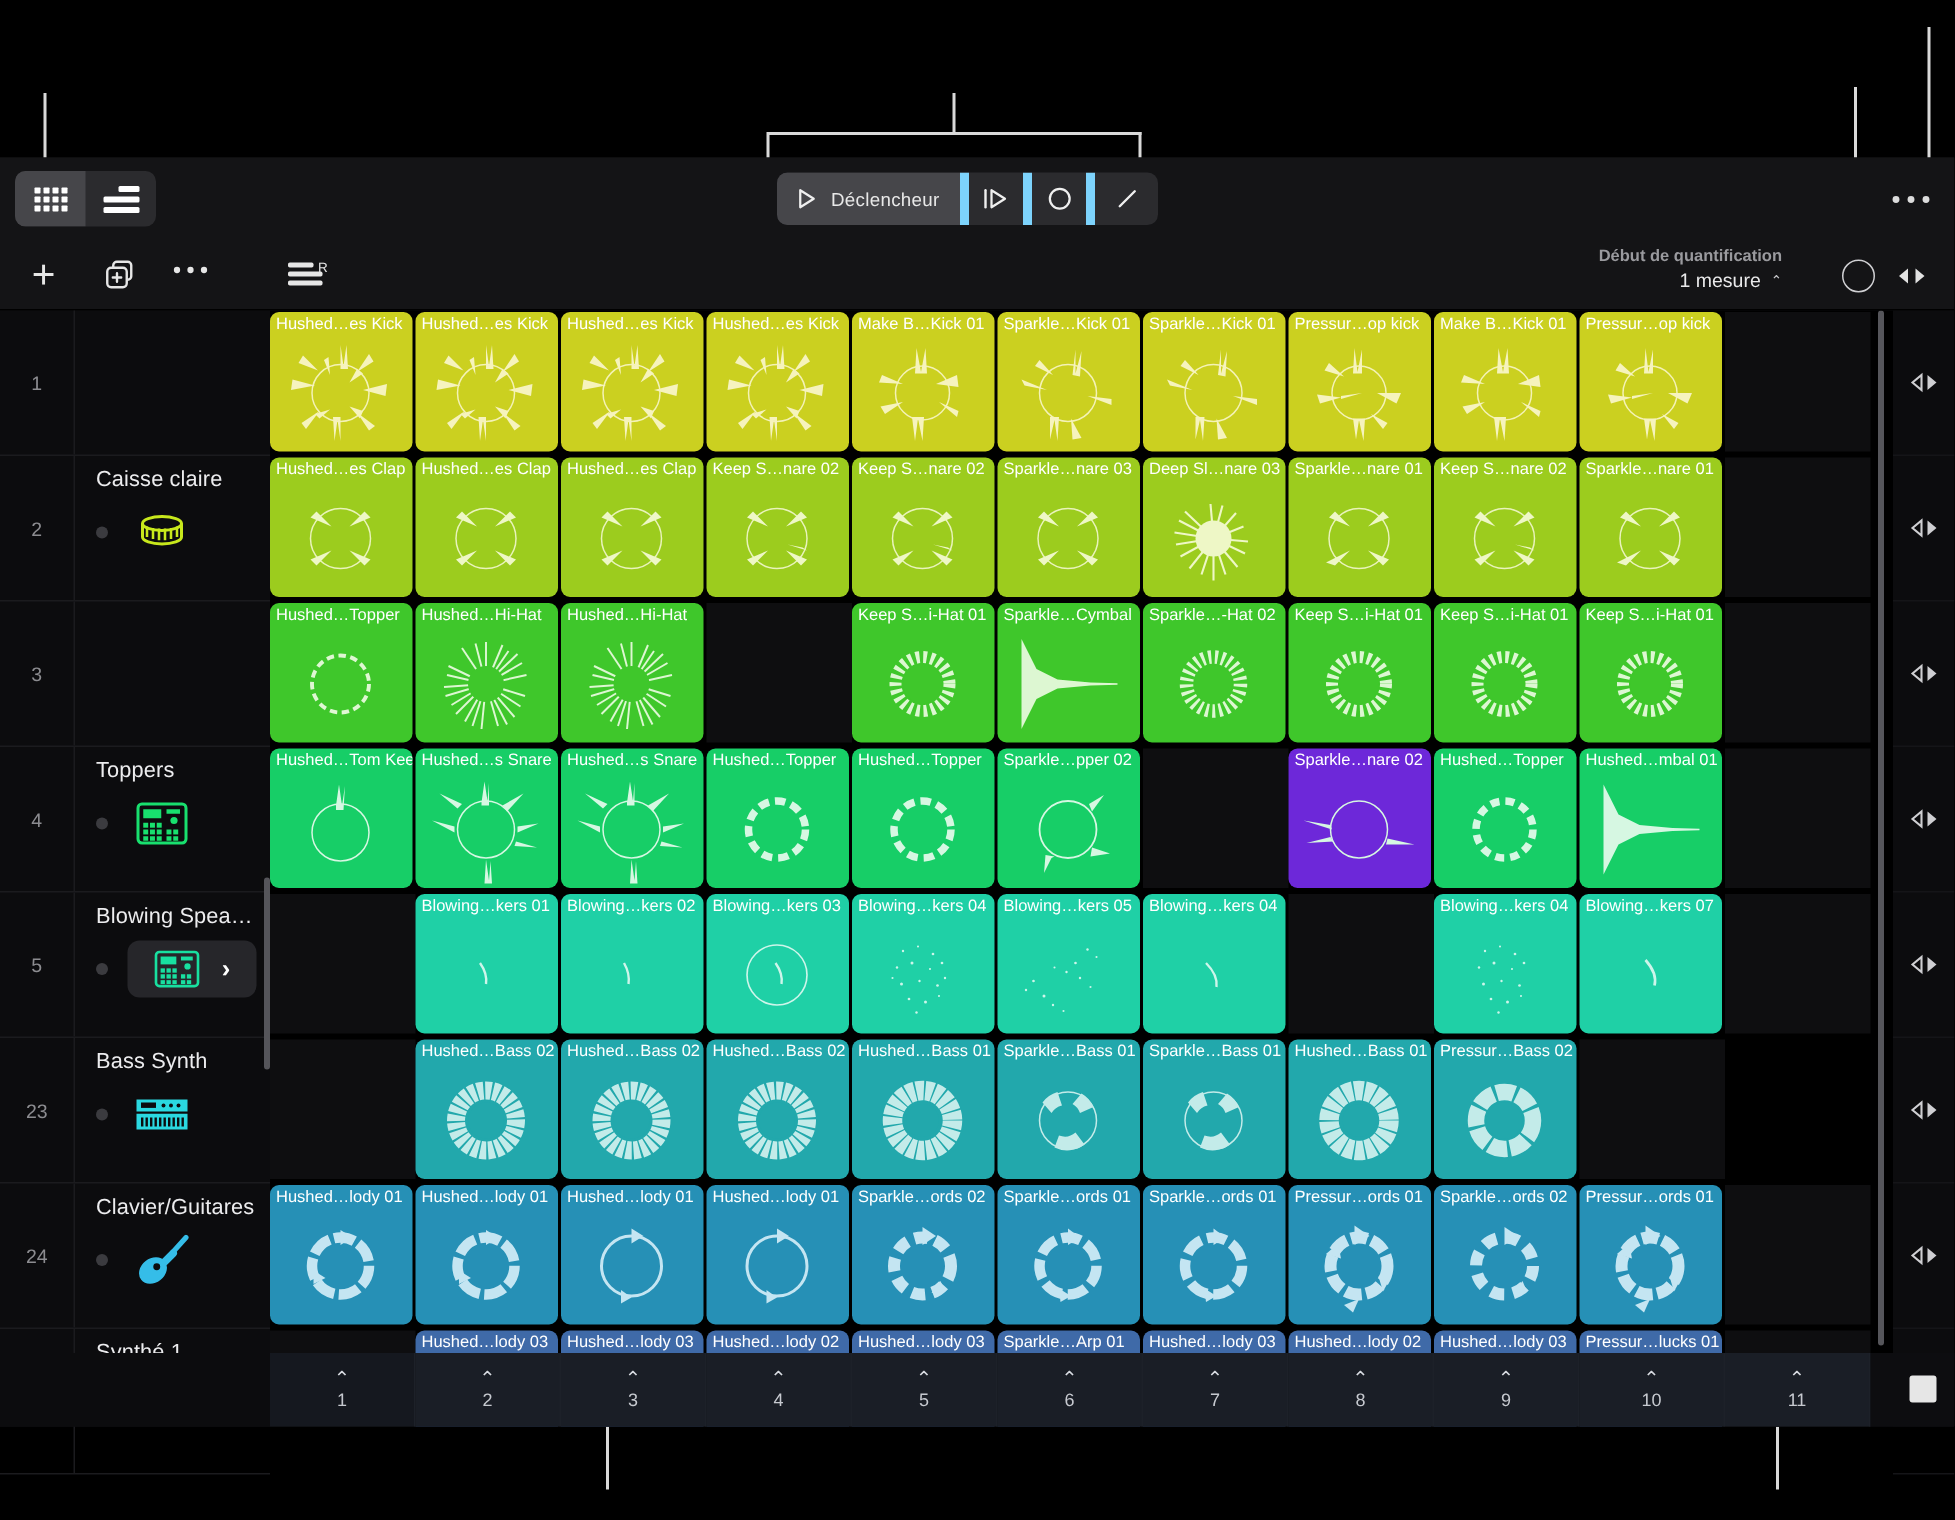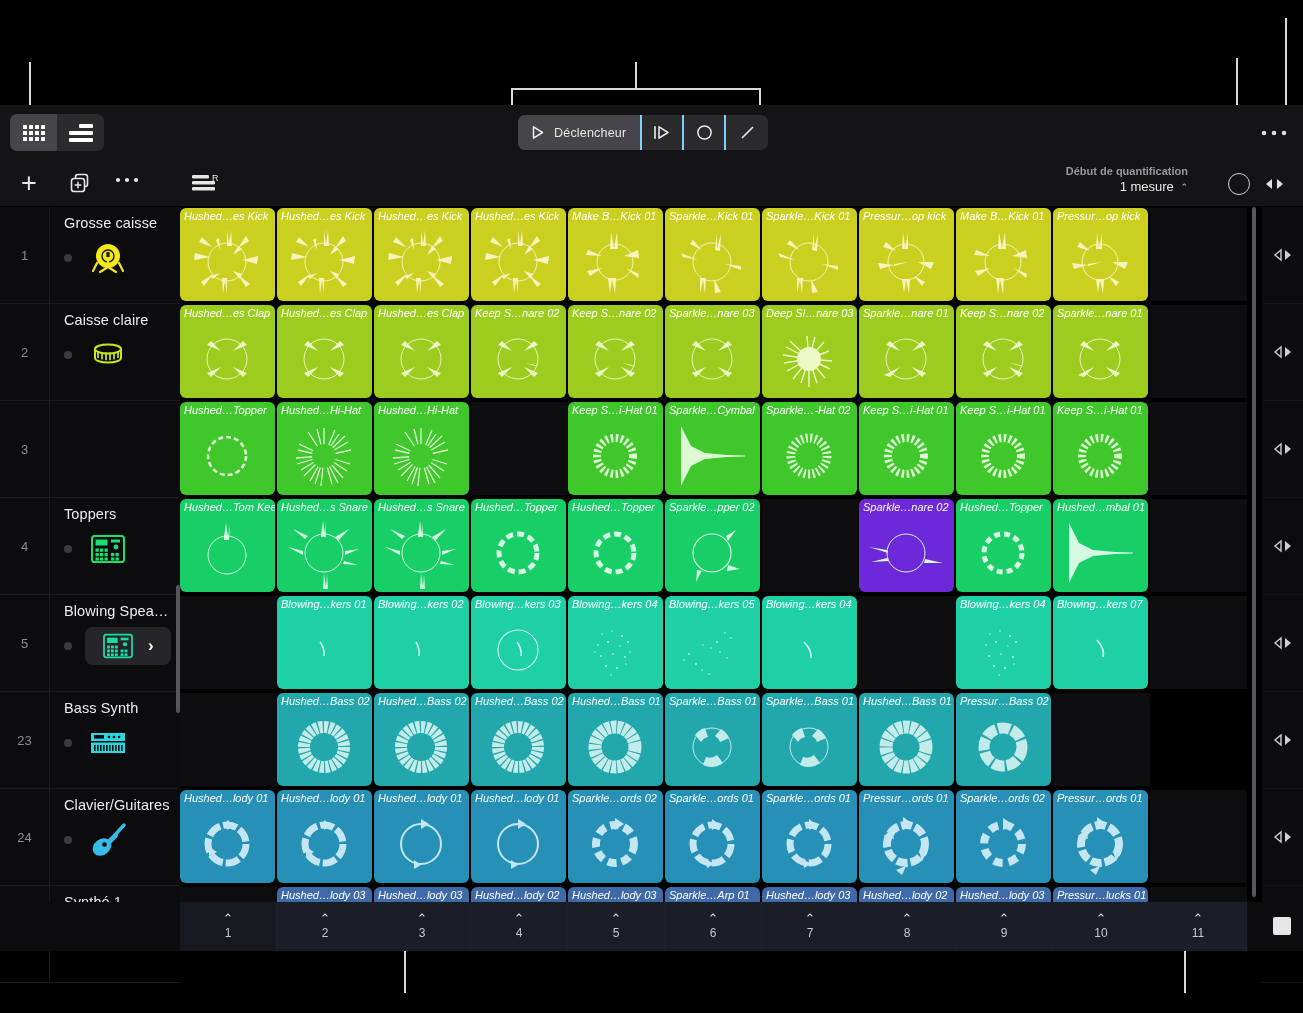--- a/index.html
+++ b/index.html
@@ -33,21 +33,21 @@
   .rows-glyph { width:24px; display:flex; flex-direction:column; gap:3px; align-items:flex-end;}
   .rows-glyph i { display:block; height:4px; background:#fff; border-radius:1px;}
   .rows-glyph i:nth-child(1){ width:14px; }
   .rows-glyph i:nth-child(2){ width:24px; }
   .rows-glyph i:nth-child(3){ width:24px; }
 
   .transport {
     position:absolute; left:518px; top:115px;
     display:flex; background:#2b2b2e; border-radius:7px; height:35px; overflow:hidden;
   }
-  .tp-item { display:flex; align-items:center; justify-content:center; height:35px; border-right:2px solid #7dd3fc; }
+  .tp-item { display:flex; align-items:center; justify-content:center; height:35px; border-right:6px solid #7dd3fc; }
   .tp-item:last-child { border-right:none; }
   .tp-trigger { background:#46464a; padding:0 14px 0 12px; gap:9px; }
   .tp-label { color:#e8e8e8; font-size:12.5px; letter-spacing:.2px; }
   .tp-sq { width:42px; }
   .dots-right {
     position:absolute; right:16px; top:18px; color:#ddd; font-size:22px; letter-spacing:2px; line-height:14px;
   }
 
   
   .toolbar2 { position:relative; height:47px; background:#141416; border-bottom:1px solid #000; }
@@ -90,21 +90,21 @@
   .trow2 { display:flex; align-items:center; margin-top:8px; gap:13px; }
   .tdot { width:8px; height:8px; border-radius:50%; background:#3b3b3f; flex:0 0 8px; }
   .ticon { width:46px; height:38px; display:flex; align-items:center; justify-content:center; }
   .ticon.boxed { background:#26262a; border-radius:8px; width:86px; justify-content:space-evenly; padding:0 4px;}
   .chevr { color:#fff; font-size:17px; font-weight:600; }
 
   
   .rplay { height:97px; display:flex; align-items:center; justify-content:center; gap:2px; border-bottom:1px solid #151518;}
 
   
-  .gridrow { position:relative; height:97px; border-bottom:1px solid #000; display:flex;font-style:italic; }
+  .gridrow { position:relative; height:97px; border-bottom:1px solid #000; display:flex; }
   .cell { width:97px; flex:0 0 97px; position:relative; padding:1px 2px 2px 0; }
   .cell-in { width:95px; height:93px; border-radius:6px; position:relative; overflow:hidden; }
   .cell.empty .cell-in { background:#0e0e10; border-radius:0; width:97px;}
   .cell-lbl {
     position:absolute; left:0; top:0; right:0; height:16px;
     color:#fff; font-size:11px; line-height:16px; padding-left:4px;
     white-space:nowrap; overflow:hidden;
     font-family:"Liberation Sans", sans-serif;
   }
   .wave { position:absolute; left:0; right:0; top:16px; bottom:0; }
@@ -232,34 +232,20 @@
         </svg>
       </div>
     </div>
 
     <div class="main">
 
       <div class="trackcol">
 
         <div class="track">
           <div class="tnum">1</div>
-          <div class="tbody">
-            <div class="tname">Grosse caisse</div>
-            <div class="trow2">
-              <span class="tdot"></span>
-              <span class="ticon">
-                <svg width="38" height="34" viewBox="0 0 38 34">
-                  <circle cx="19" cy="15" r="12" fill="#f2e81c"></circle>
-                  <circle cx="19" cy="15" r="6" fill="none" stroke="#1a1a00" stroke-width="1.4"></circle>
-                  <path d="M19 15 L19 26 M19 26 L11 31 M19 26 L27 31 M8 22 L4 30 M30 22 L34 30" stroke="#f2e81c" stroke-width="2.2" fill="none" stroke-linecap="round"></path>
-                  <path d="M17.4 11 h3.2 v5 h-3.2z" fill="#1a1a00"></path>
-                </svg>
-              </span>
-            </div>
-          </div>
         </div>
 
         <div class="track">
           <div class="tnum">2</div>
           <div class="tbody">
             <div class="tname">Caisse claire</div>
             <div class="trow2">
               <span class="tdot"></span>
               <span class="ticon">
                 <svg width="38" height="30" viewBox="0 0 38 30">

